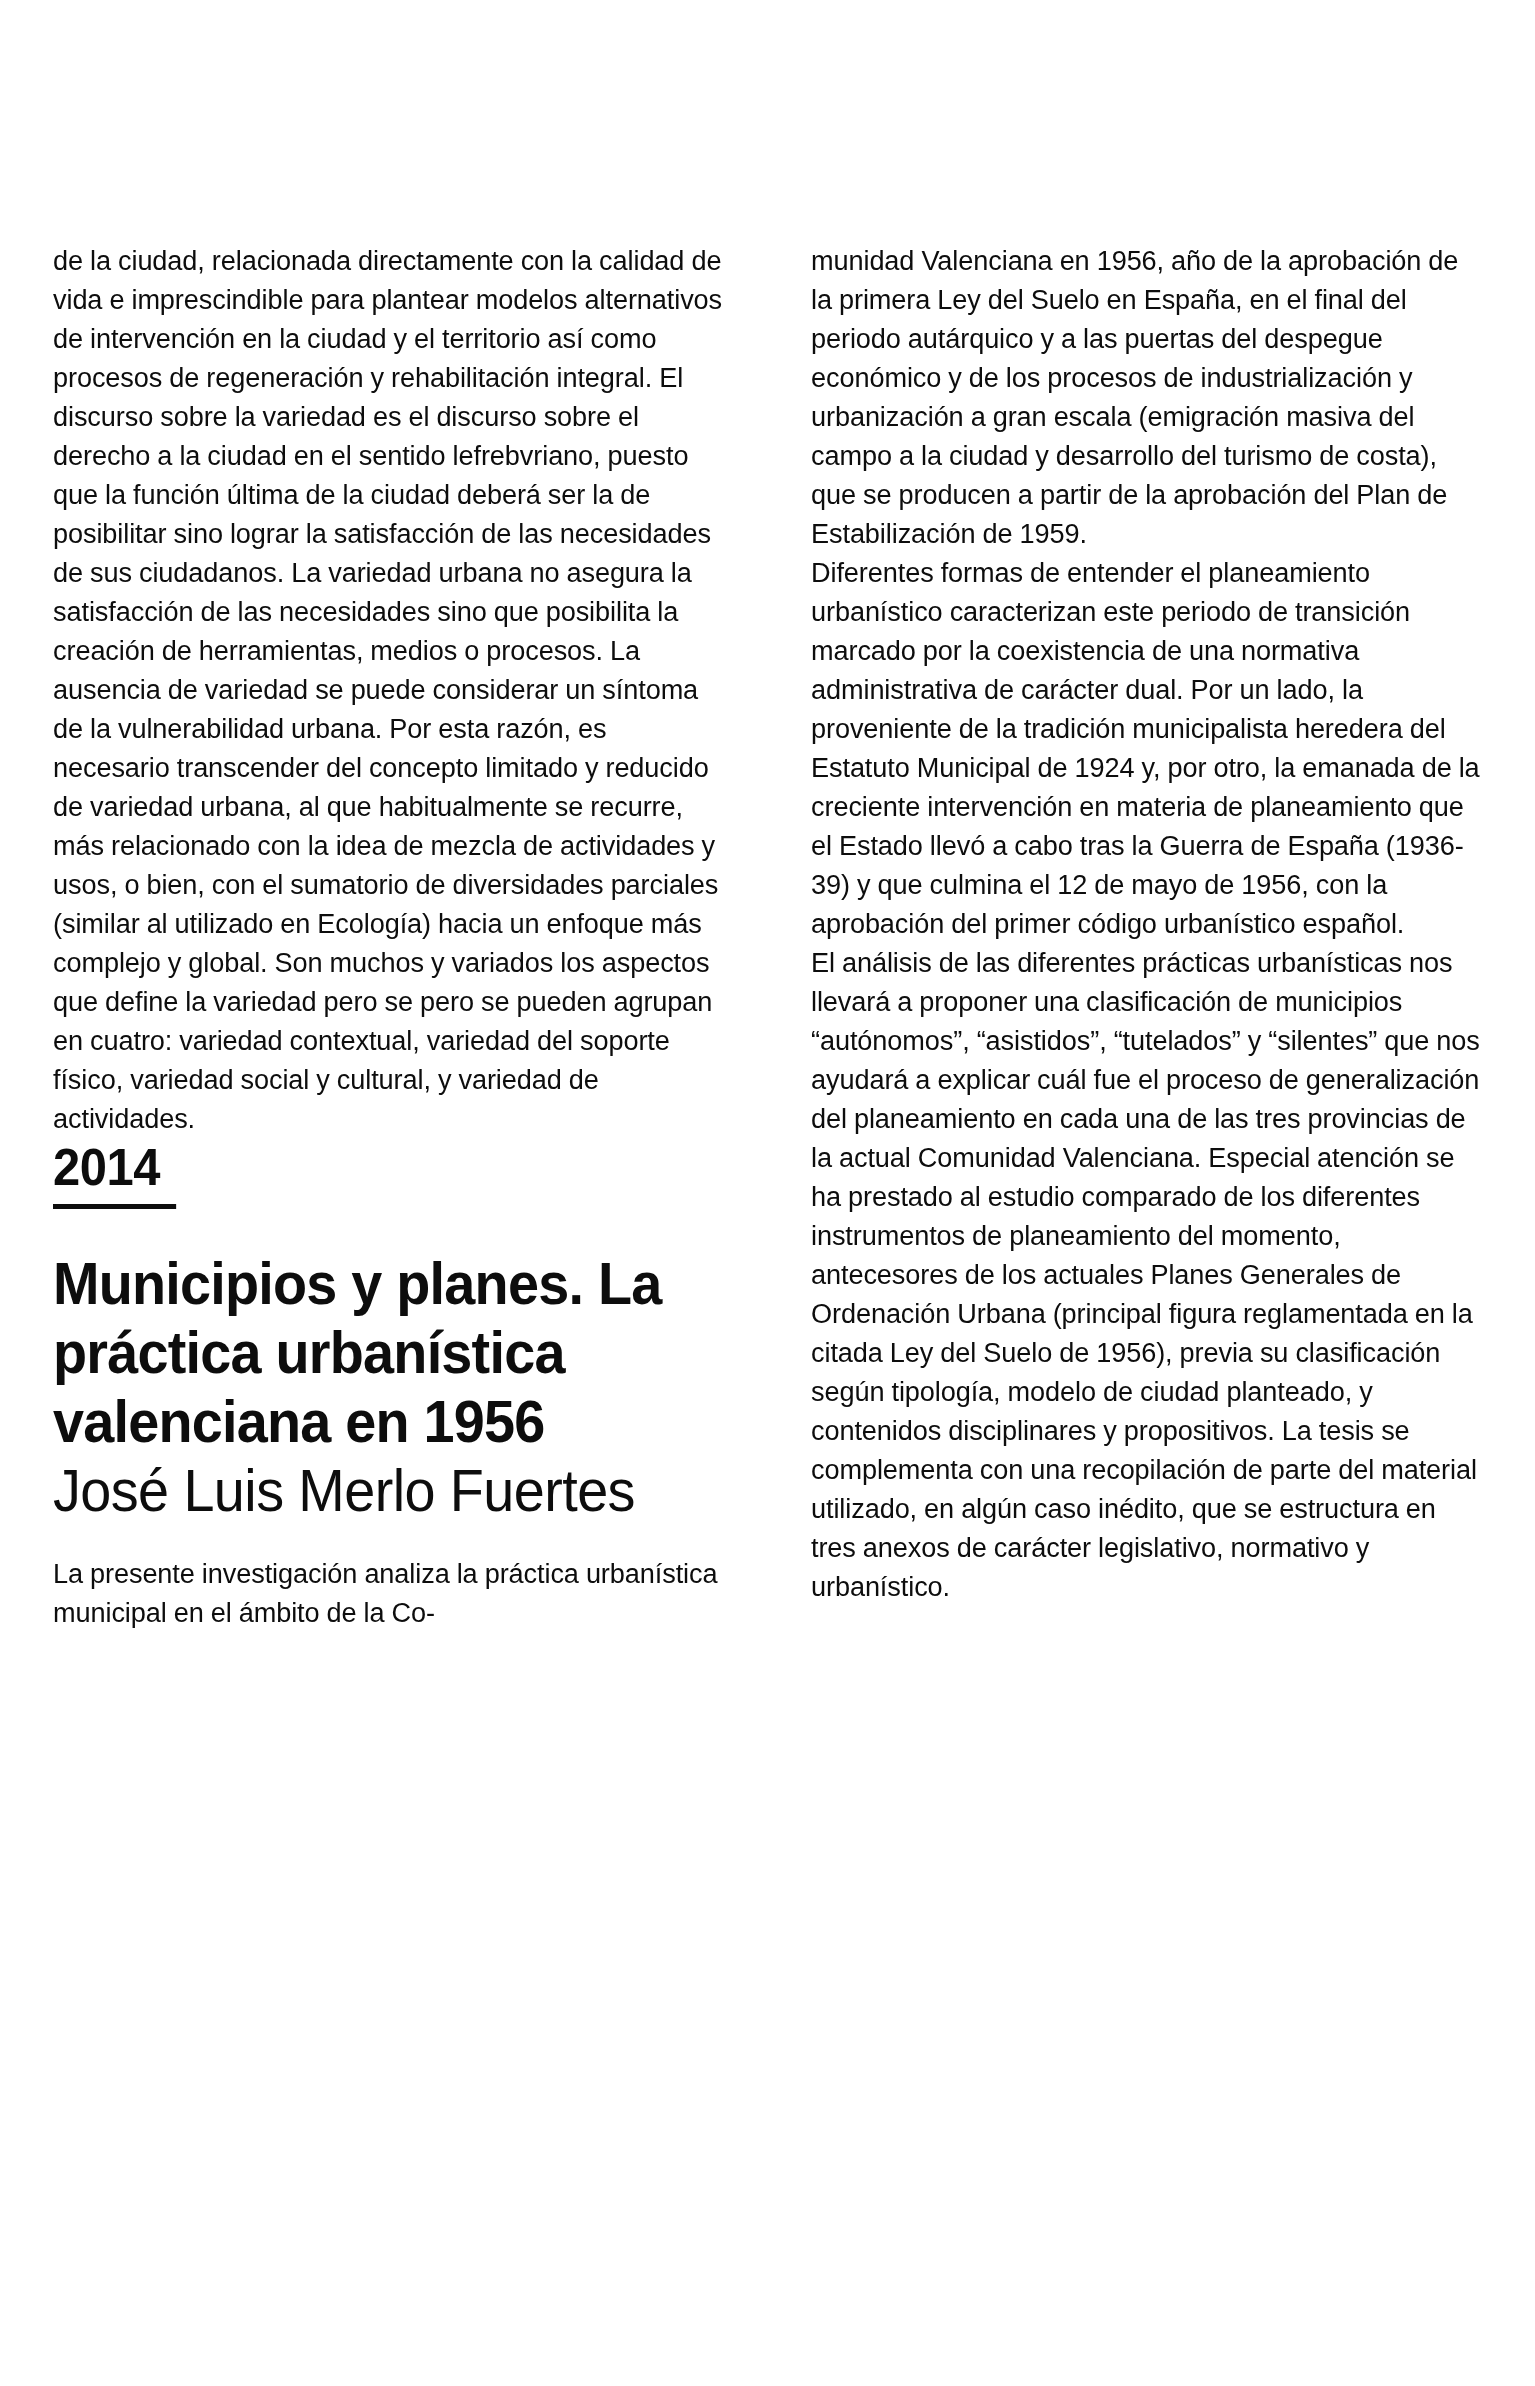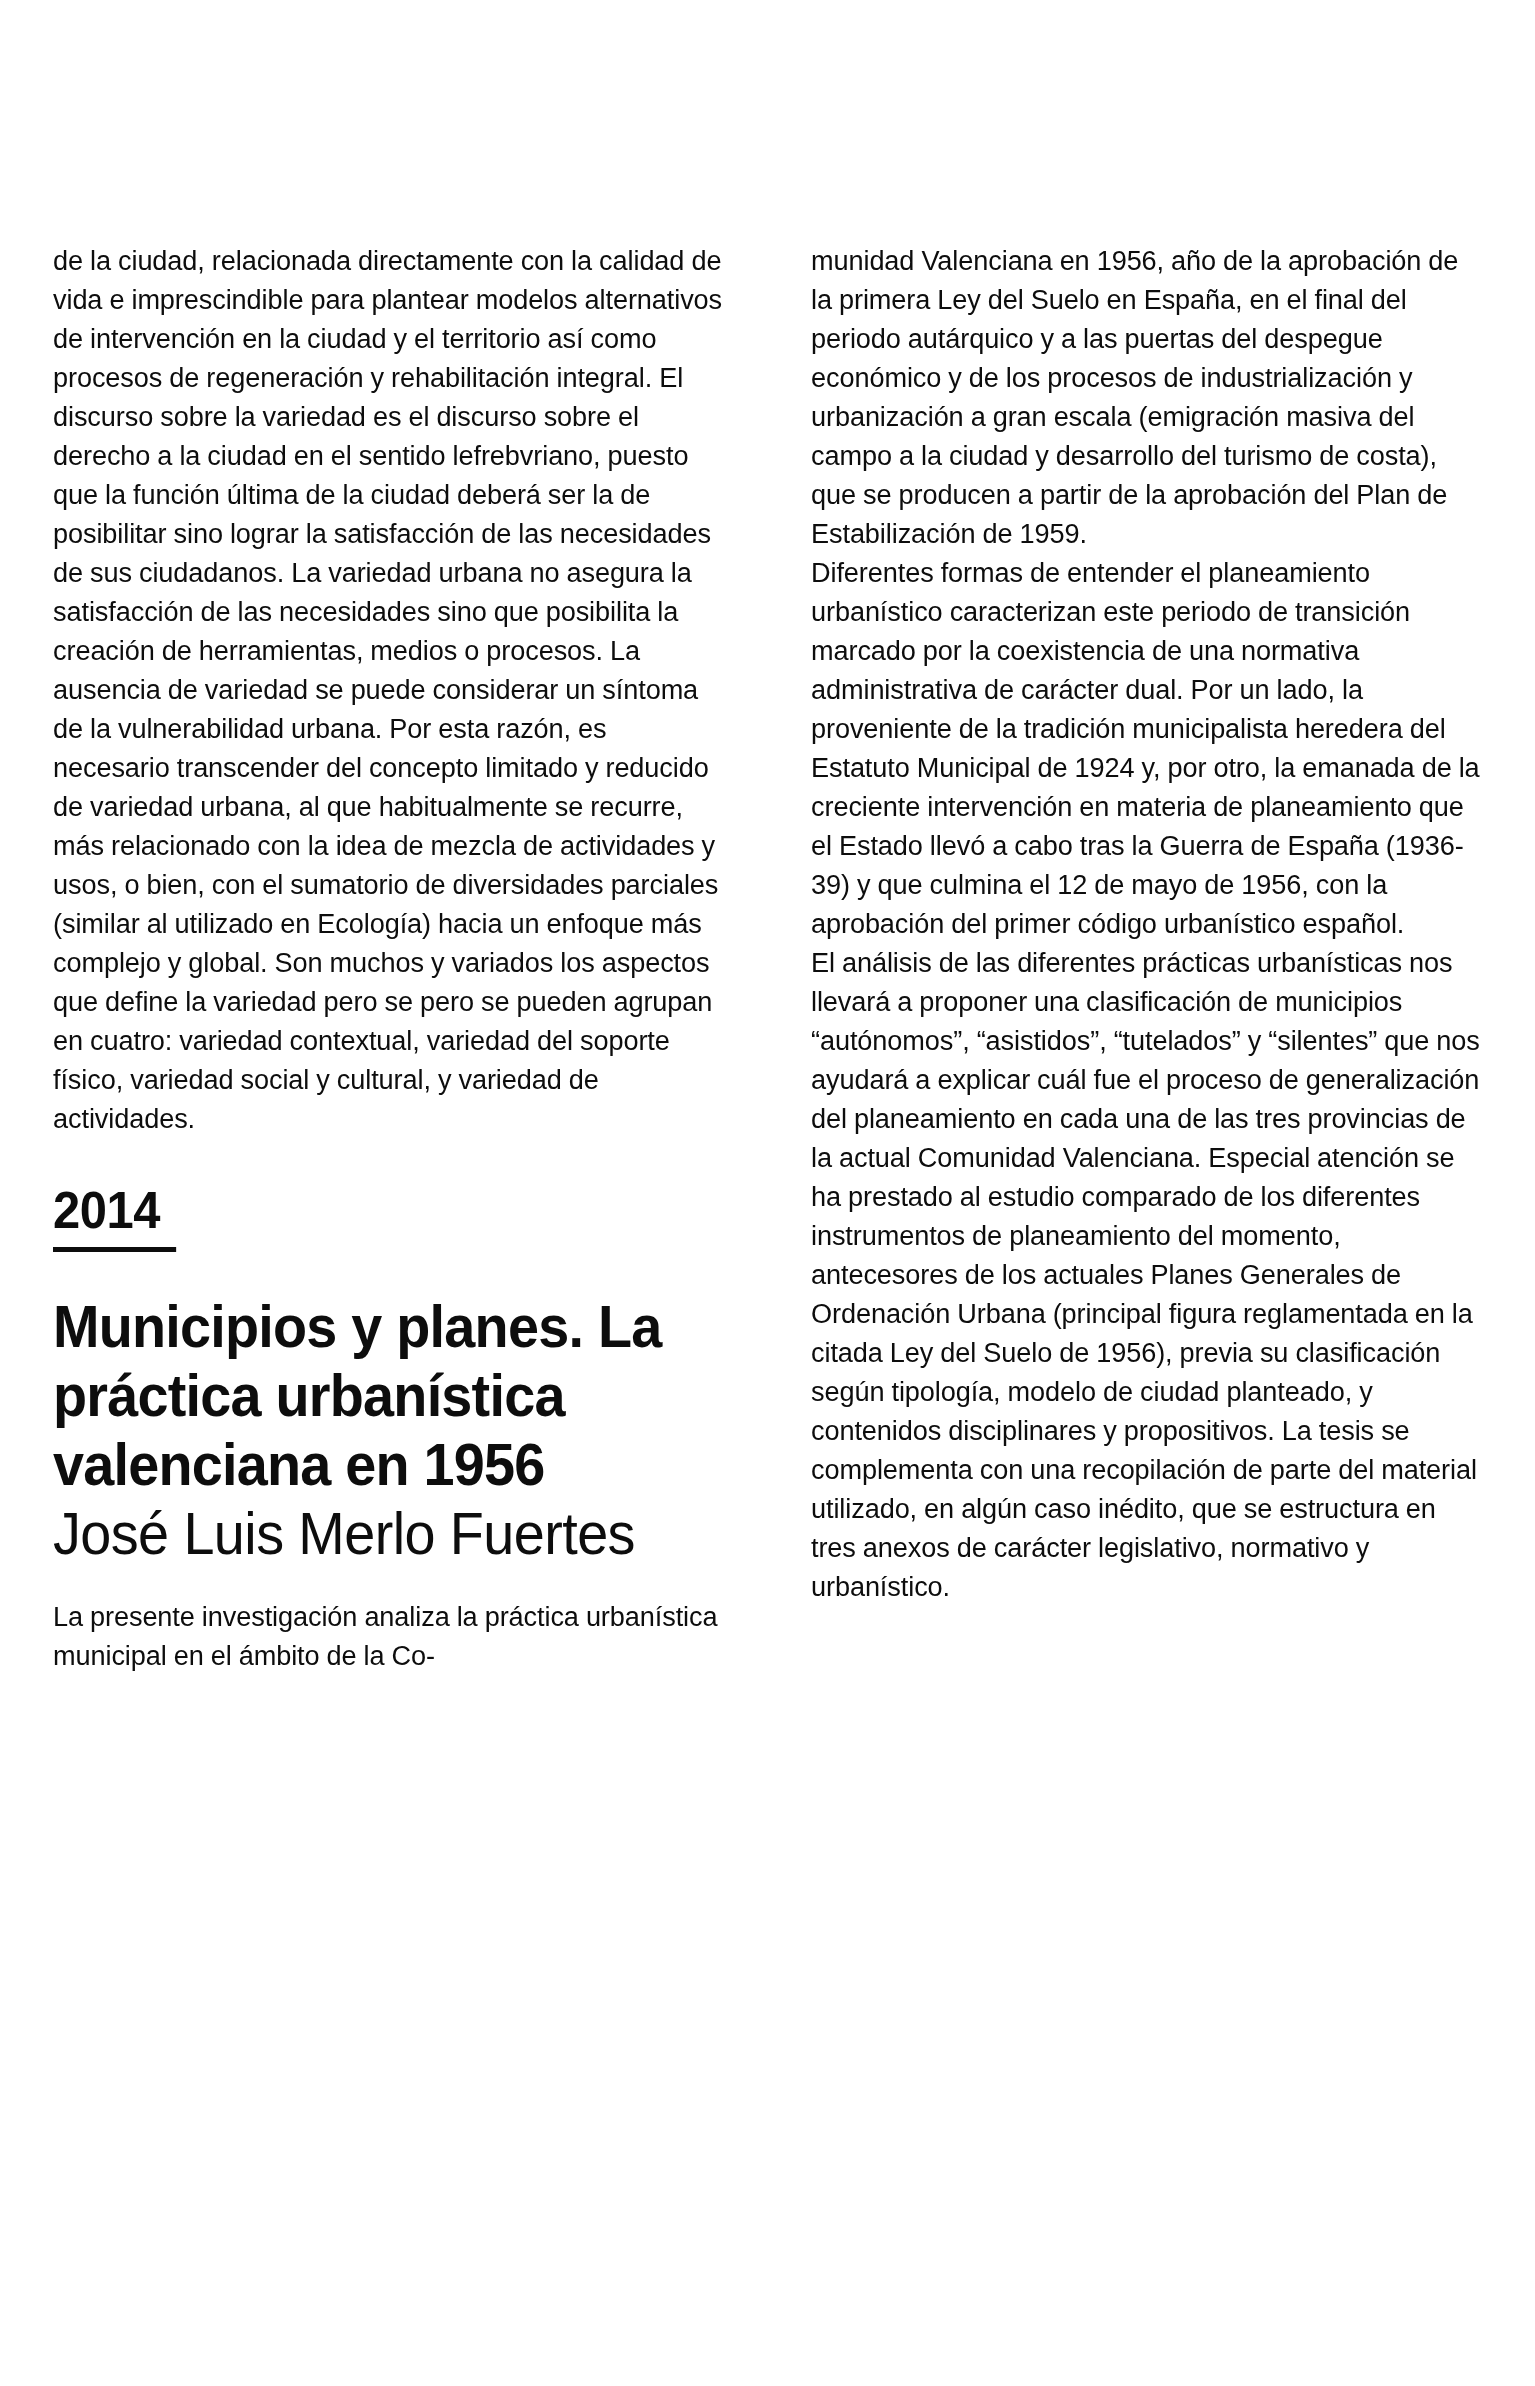--- a/index.html
+++ b/index.html
@@ -51,21 +51,20 @@
     margin: 0;
     hyphens: none;
     word-spacing: -0.4px;
   }
   .body-text + .body-text {
     margin-top: 0;
   }
 
   
   .year-block {
-    margin-top: 43px;
     margin-bottom: 0;
   }
   .year {
     display: inline-block;
     font-size: 52px;
     line-height: 58px;
     font-weight: 700;
     letter-spacing: -0.5px;
     transform: scaleX(0.94);
     transform-origin: left top;

